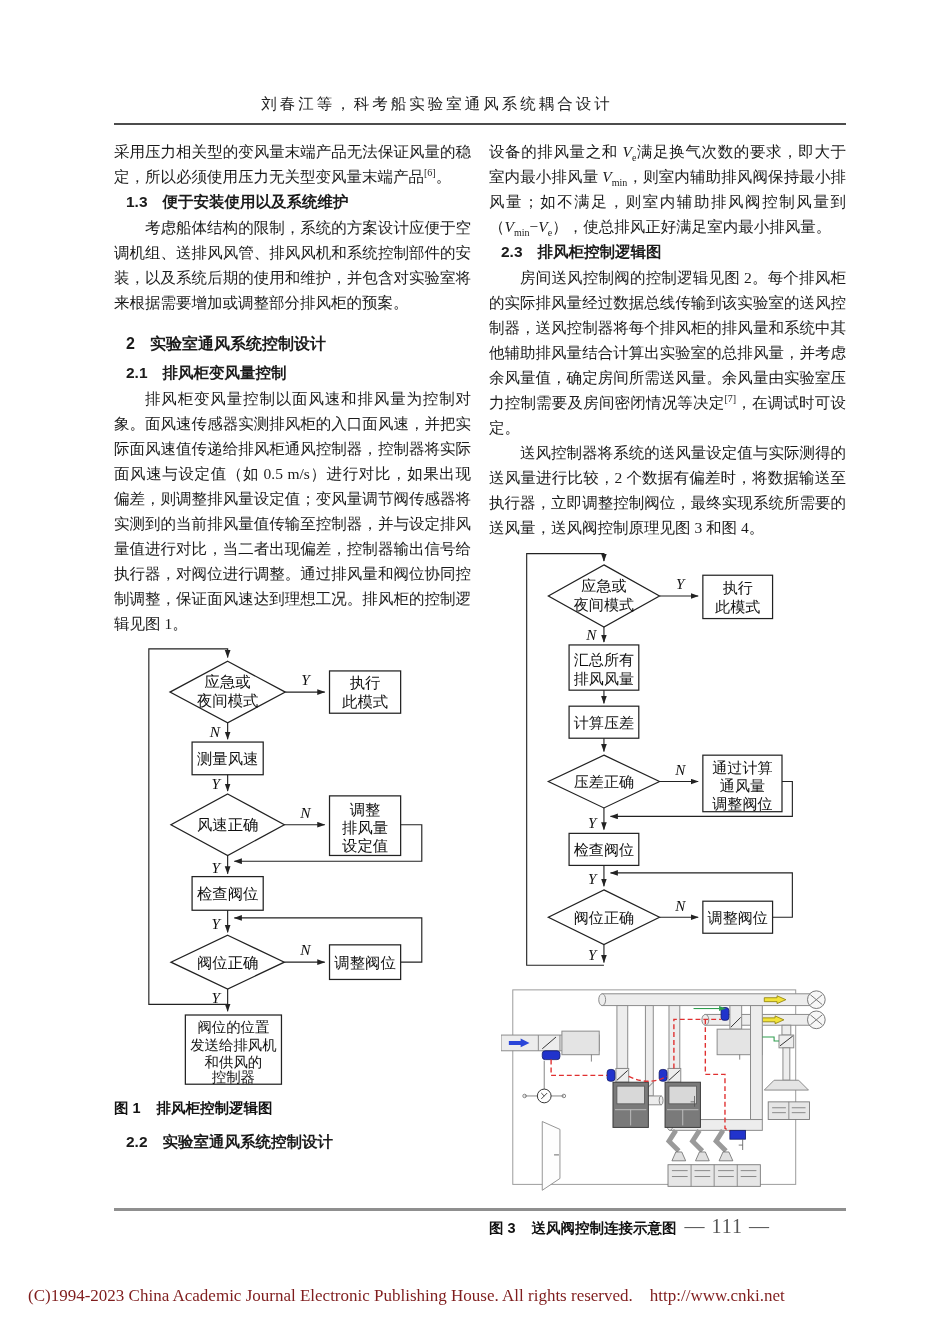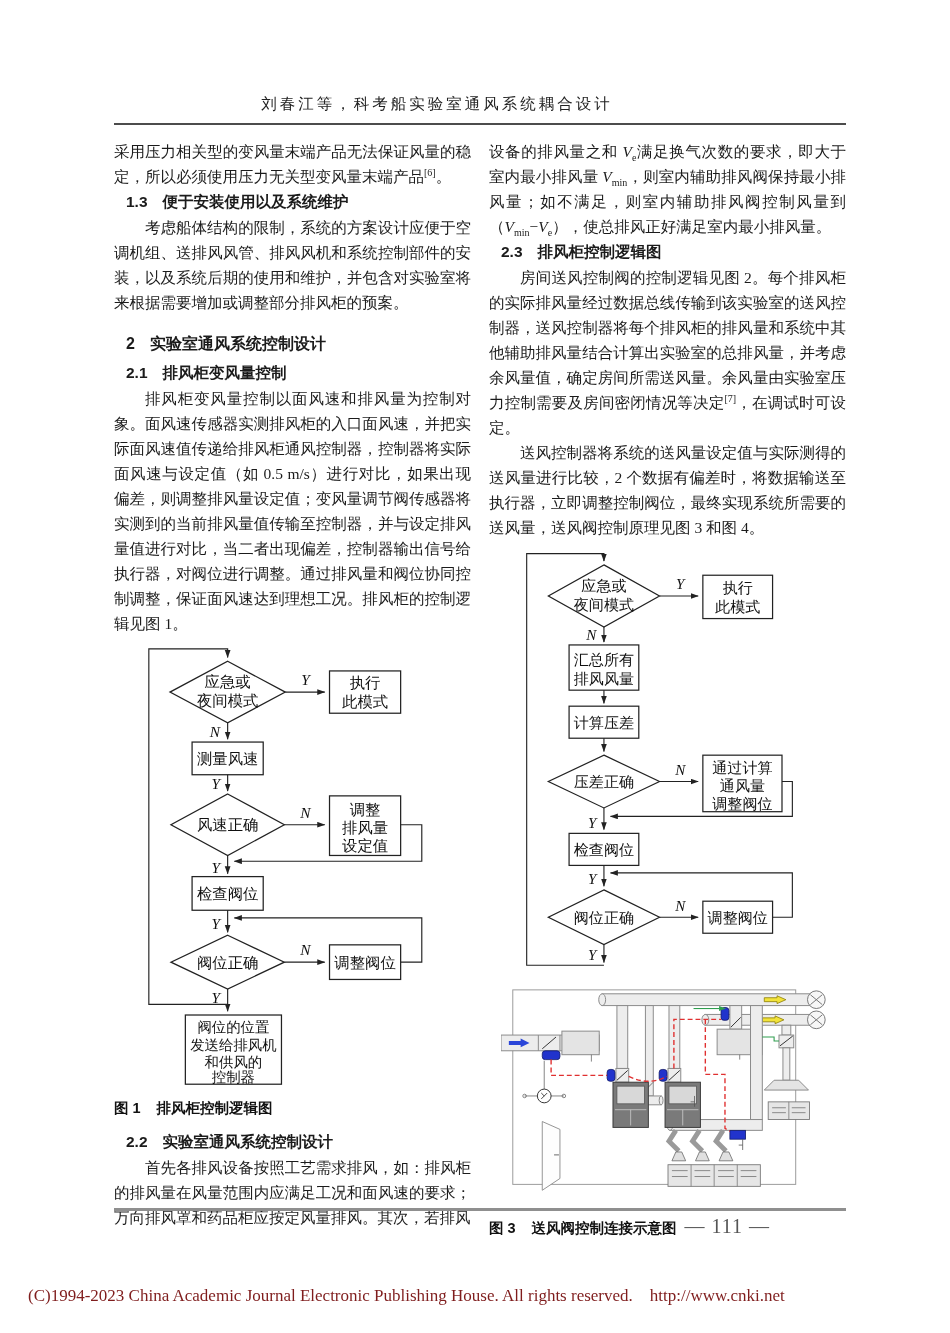--- a/index.html
+++ b/index.html
@@ -117,21 +117,20 @@
           <text class="fc-text-s" x="118" y="406" text-anchor="middle">阀位的位置</text>
           <text class="fc-text-s" x="118" y="424" text-anchor="middle">发送给排风机</text>
           <text class="fc-text-s" x="118" y="442" text-anchor="middle">和供风的</text>
           <text class="fc-text-s" x="118" y="458" text-anchor="middle">控制器</text>
         </svg>
         <div class="fig-caption"><span class="num">图 1</span><span>排风柜控制逻辑图</span></div>
       </div>
 
       <p class="h-sub"><span class="num">2.2</span><span>实验室通风系统控制设计</span></p>
 
-      <p class="indent">首先各排风设备按照工艺需求排风，如：排风柜的排风量在风量范围内应满足工况和面风速的要求；万向排风罩和药品柜应按定风量排风。其次，若排风</p>
     </div>
 
     <div class="col">
       <p><span>设备的排风量之和 </span><span class="var">V</span><sub>e</sub><span>满足换气次数的要求，即大于室内最小排风量 </span><span class="var">V</span><sub>min</sub><span>，则室内辅助排风阀保持最小排风量；如不满足，则室内辅助排风阀控制风量到（</span><span class="var">V</span><sub>min</sub><span>−</span><span class="var">V</span><sub>e</sub><span>），使总排风正好满足室内最小排风量。</span></p>
 
       <p class="h-sub"><span class="num">2.3</span><span>排风柜控制逻辑图</span></p>
 
       <p class="indent"><span>房间送风控制阀的控制逻辑见图 2。每个排风柜的实际排风量经过数据总线传输到该实验室的送风控制器，送风控制器将每个排风柜的排风量和系统中其他辅助排风量结合计算出实验室的总排风量，并考虑余风量值，确定房间所需送风量。余风量由实验室压力控制需要及房间密闭情况等决定</span><sup>[7]</sup><span>，在调试时可设定。</span></p>
 
       <p class="indent">送风控制器将系统的送风量设定值与实际测得的送风量进行比较，2 个数据有偏差时，将数据输送至执行器，立即调整控制阀位，最终实现系统所需要的送风量，送风阀控制原理见图 3 和图 4。</p>

